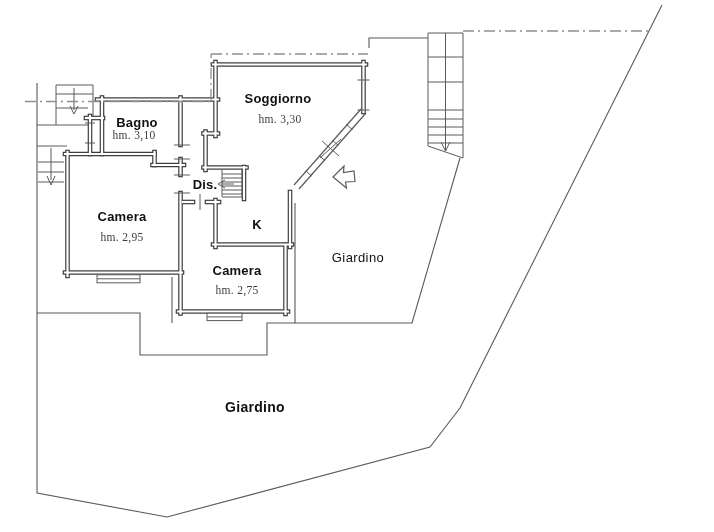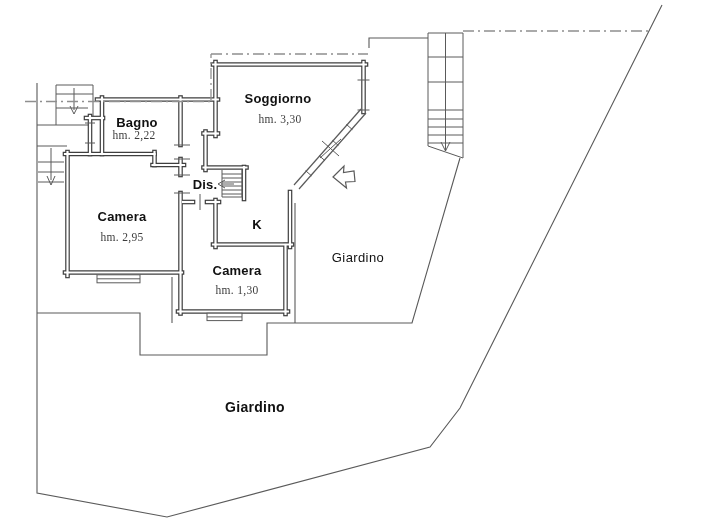--- a/index.html
+++ b/index.html
@@ -215,32 +215,32 @@
 
     <g stroke="var(--dashdot)" stroke-width="1.3" fill="none" stroke-dasharray="11 4 2 4">
       <path d="M25,101.5 H213"></path>
       <path d="M211,100 V54"></path>
       <path d="M211,54 H368"></path>
       <path d="M463,31 H648"></path>
     </g>
   </svg>
 
   <div class="lbl room-name" style="left:137px;top:122px">Bagno</div>
-  <div class="lbl room-height" style="left:134px;top:136px">hm. 2,22</div>
+  <div class="lbl room-height" style="left:134px;top:136px">hm. 3,10</div>
 
   <div class="lbl room-name" style="left:122px;top:216px">Camera</div>
   <div class="lbl room-height" style="left:122px;top:238px">hm. 2,95</div>
 
   <div class="lbl room-name" style="left:278px;top:98px">Soggiorno</div>
   <div class="lbl room-height" style="left:280px;top:120px">hm. 3,30</div>
 
   <div class="lbl room-name" style="left:205px;top:184px">Dis.</div>
 
   <div class="lbl room-name" style="left:257px;top:224px">K</div>
 
   <div class="lbl room-name" style="left:237px;top:270px">Camera</div>
-  <div class="lbl room-height" style="left:237px;top:291px">hm. 1,30</div>
+  <div class="lbl room-height" style="left:237px;top:291px">hm. 2,75</div>
 
   <div class="lbl area-name" style="left:358px;top:257px">Giardino</div>
 
   <div class="lbl garden-name" style="left:255px;top:407px">Giardino</div>
 
 </div>
 
 </body></html>

